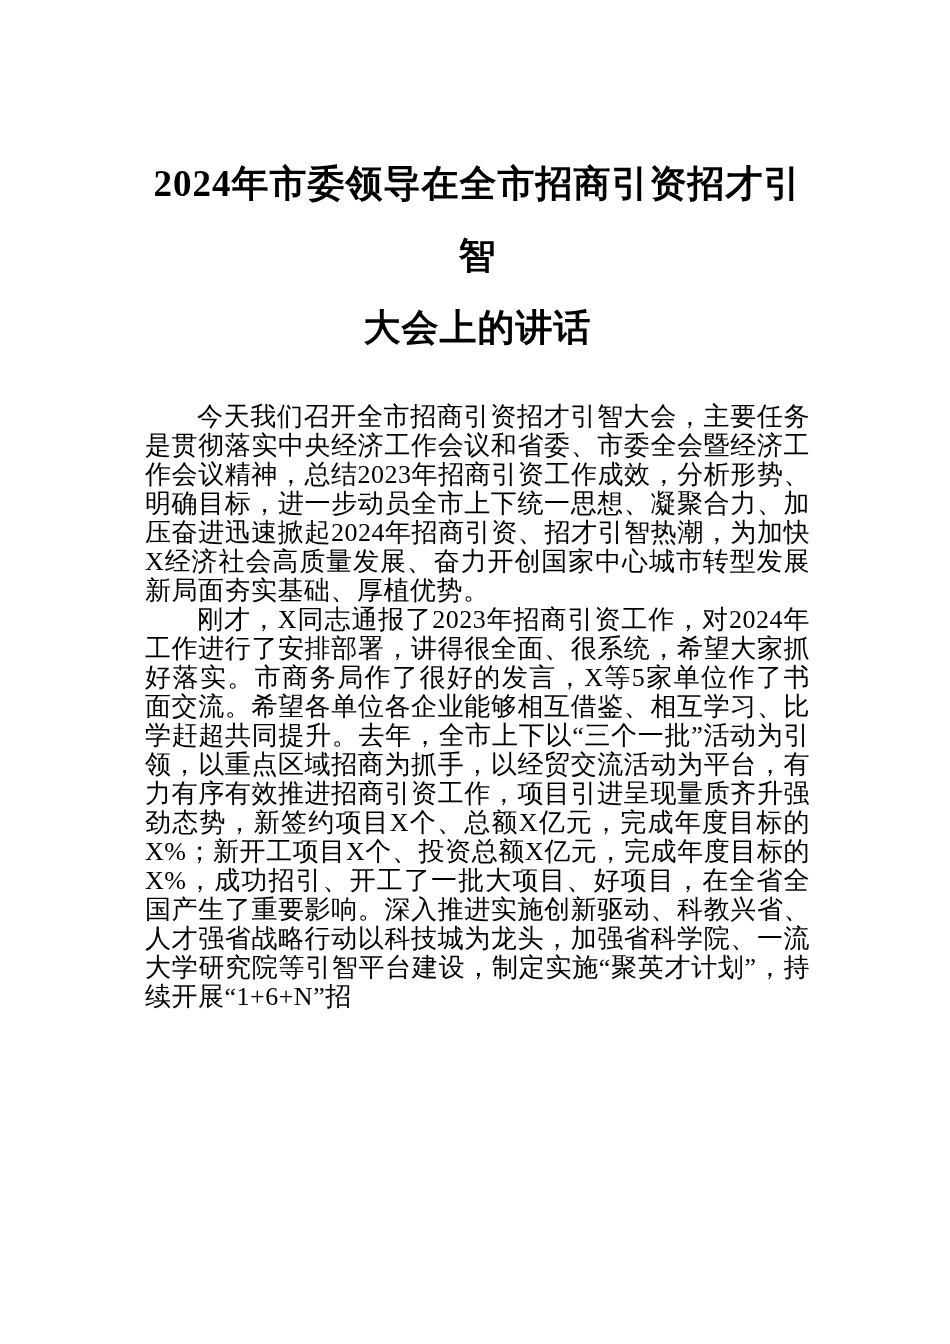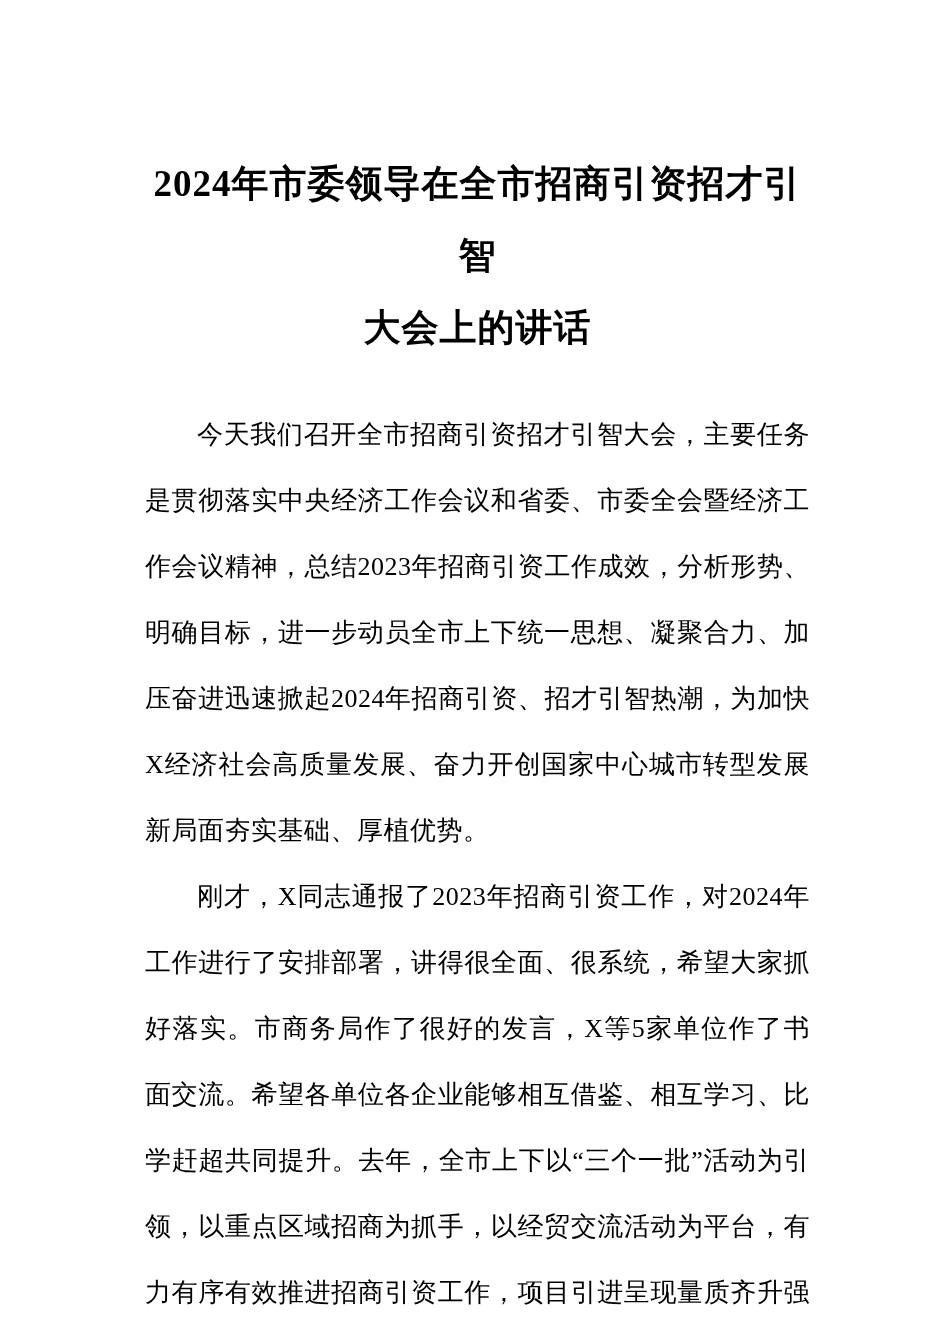--- a/index.html
+++ b/index.html
@@ -24,21 +24,21 @@
     font-weight: bold;
     line-height: 72px;
     text-align: center;
     white-space: pre-line;
     letter-spacing: 1px;
     margin: 0 0 38px 0;
   }
   .doc-body p {
     margin: 0;
     font-size: 26px;
-    line-height: 66px;
+    line-height: 29px;
     text-align: justify;
     text-indent: 2em;
     letter-spacing: 0.5px;
   }
 </style>
 </head>
 <body>
 
 <div class="page">
   <h1 class="doc-title">2024年市委领导在全市招商引资招才引智

